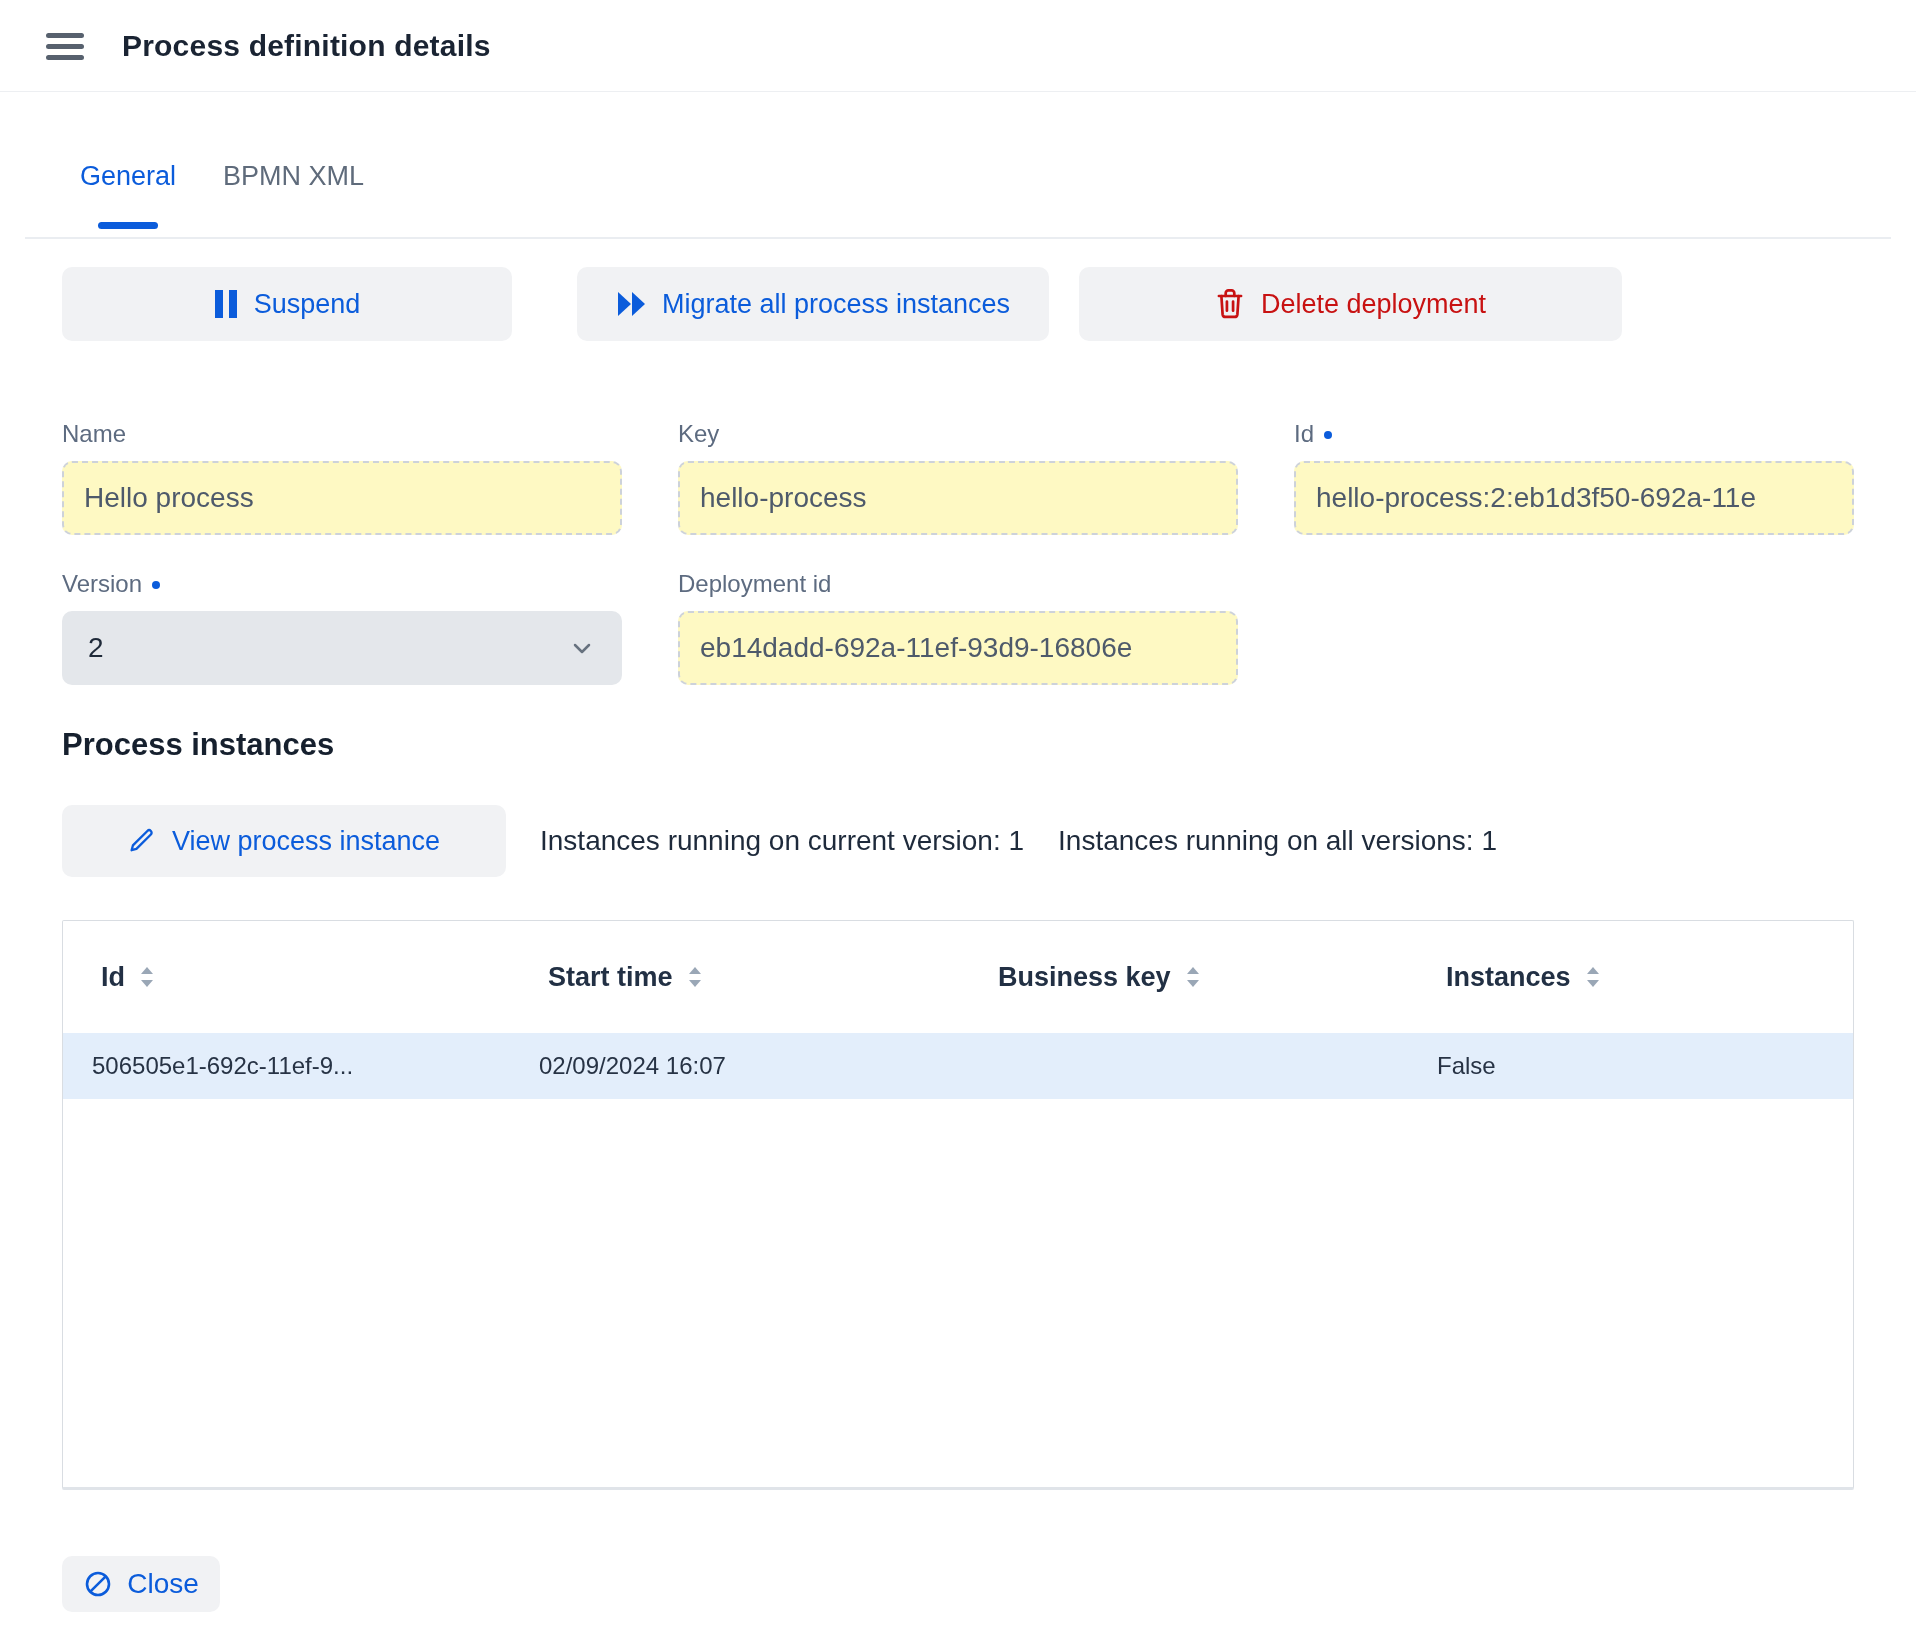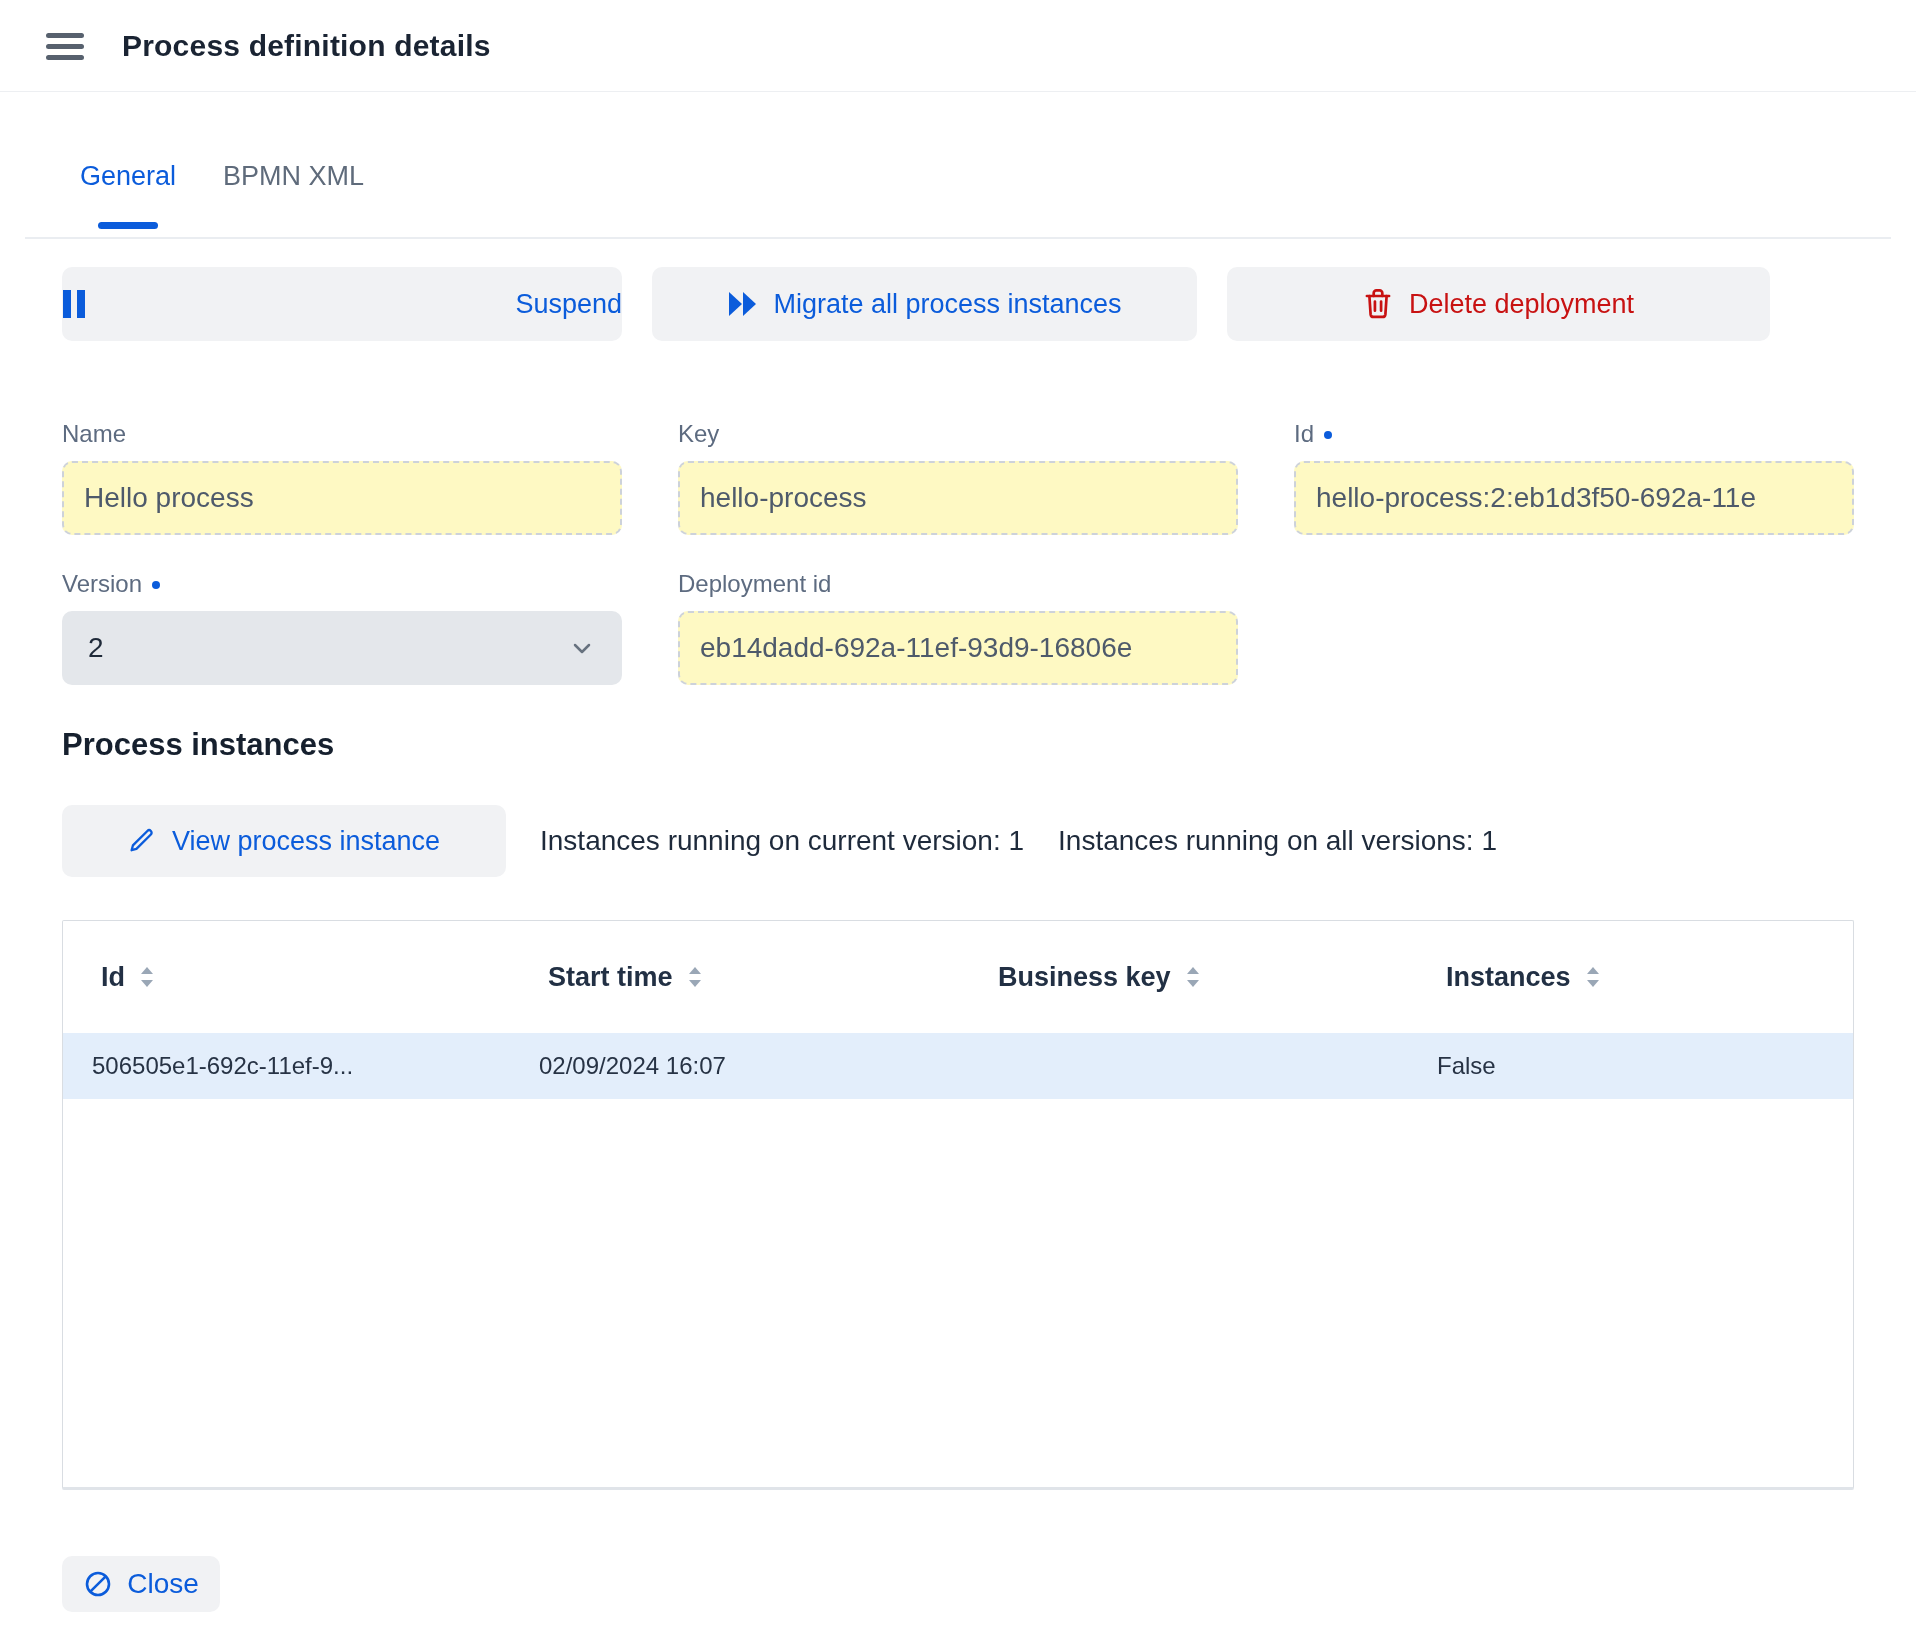--- a/index.html
+++ b/index.html
@@ -39,22 +39,22 @@
   }
 
   
   .actions { margin:28px 0 0 62px; display:flex; gap:30px; }
   .action-btn {
     height:74px; border:none; border-radius:10px; background:#f1f2f4;
     display:flex; align-items:center; justify-content:center; gap:16px;
     font-family:inherit; font-size:27px; font-weight:500; color:#0b5cdb;
     cursor:pointer;
   }
-  .action-btn.w1 { width:560px;justify-content:space-between; }
-  .action-btn.w2 { width:545px; }
+  .action-btn.w1 { width:450px; }
+  .action-btn.w2 { width:472px;margin-left:35px; }
   .action-btn.w3 { width:543px; color:#c81212; }
 
   
   .fields {
     margin:78px 62px 0; display:grid;
     grid-template-columns:repeat(3,1fr); column-gap:56px; row-gap:34px;
   }
   .field-label {
     display:flex; align-items:center; gap:10px;
     font-size:24px; color:#5d6b80; margin-bottom:12px; height:30px;

